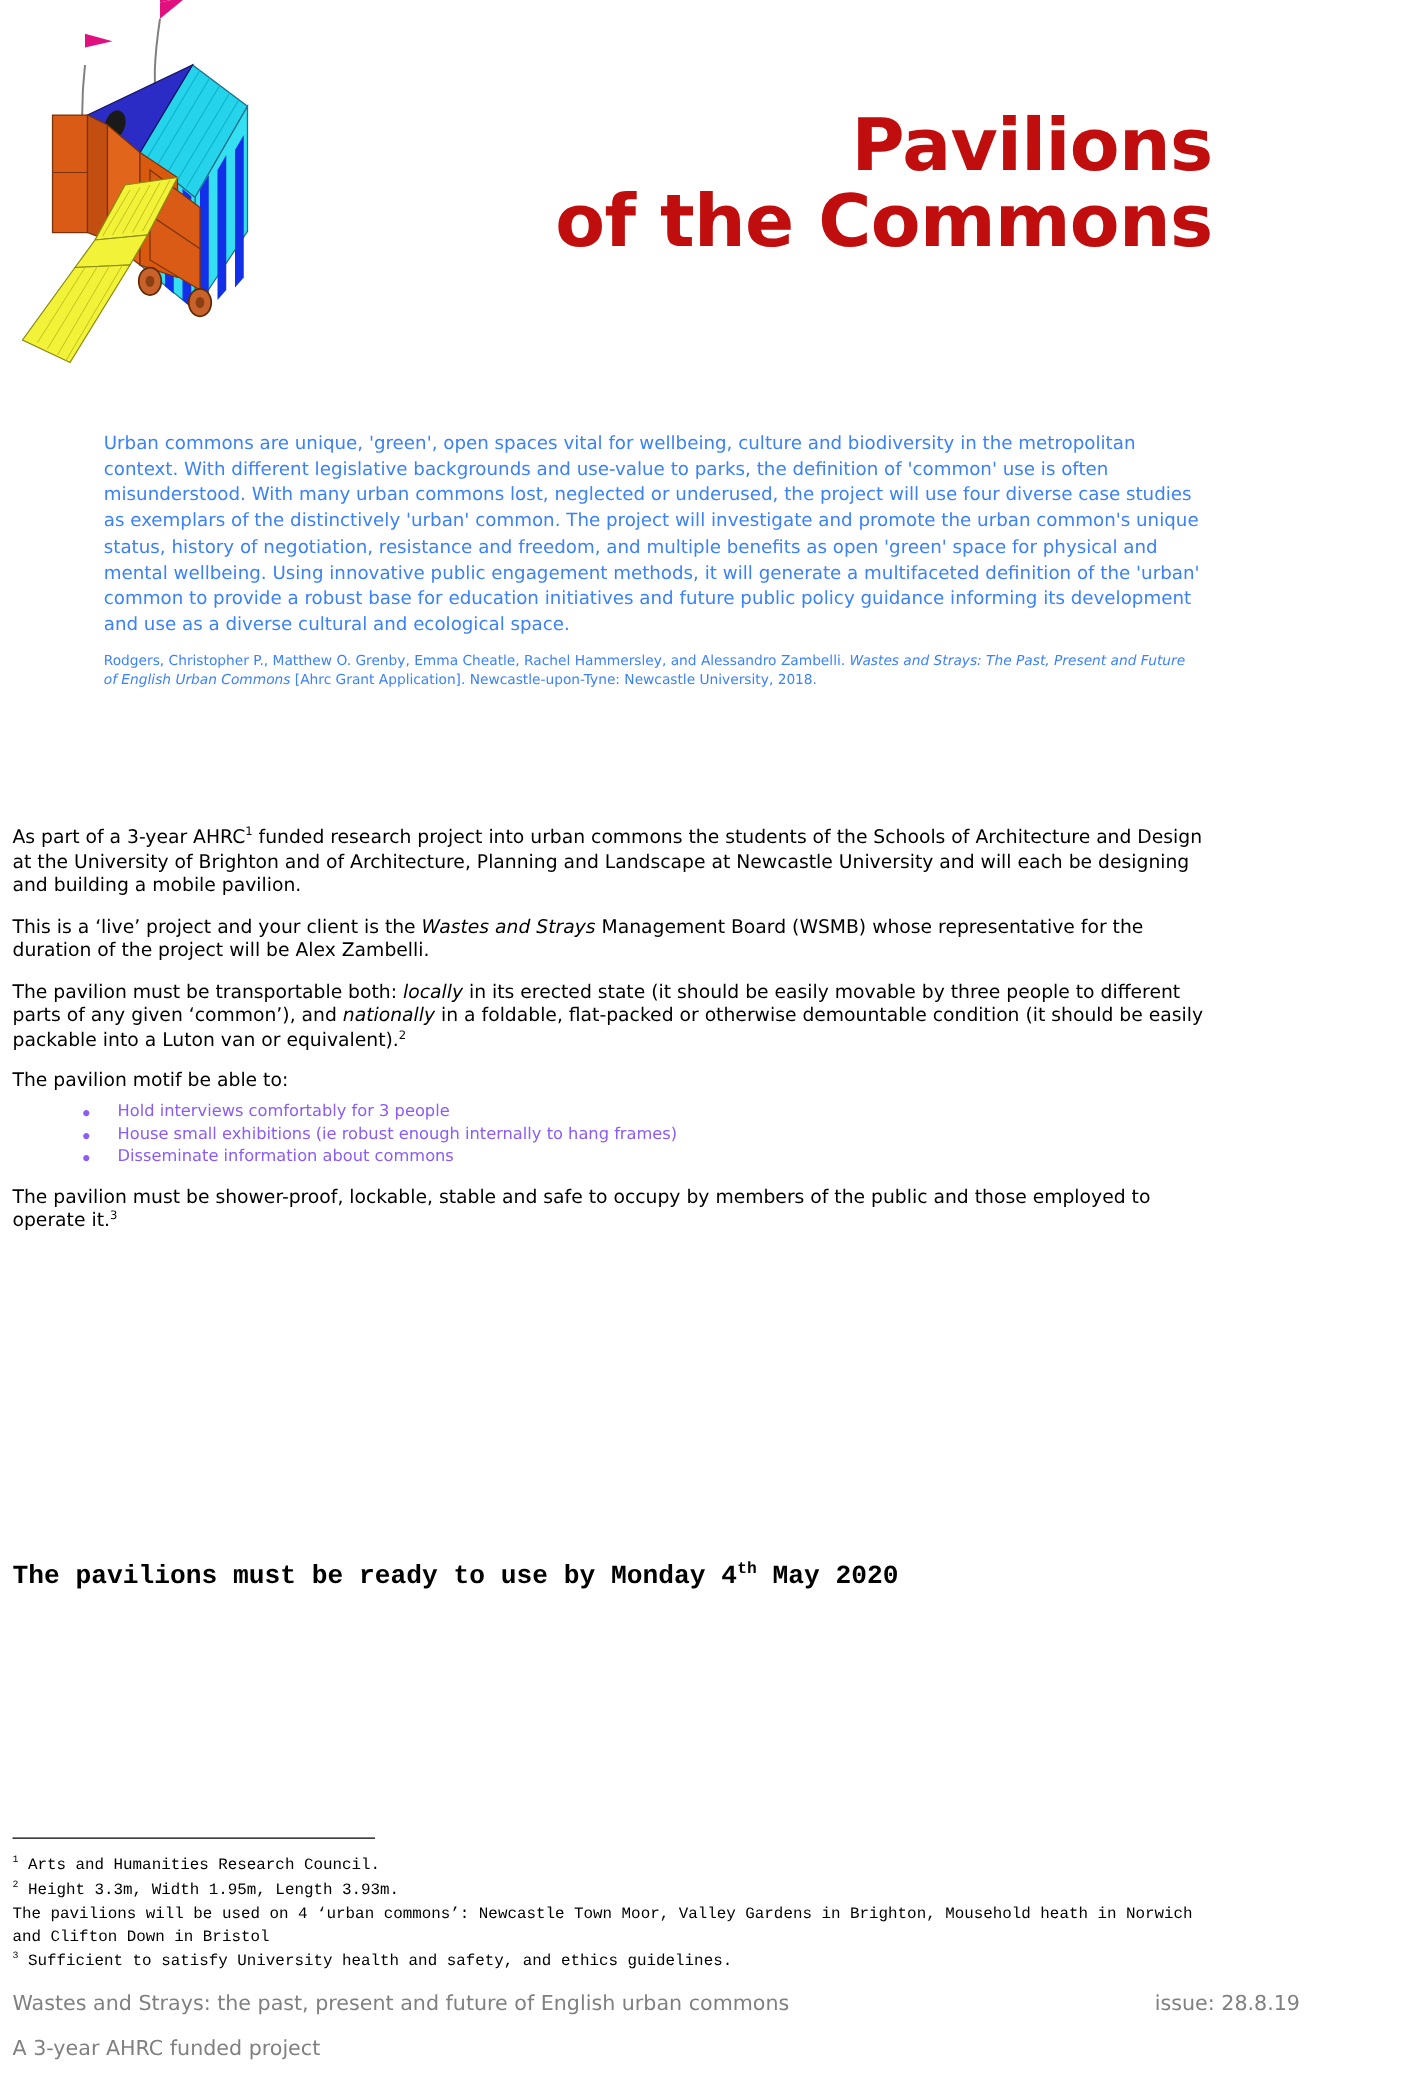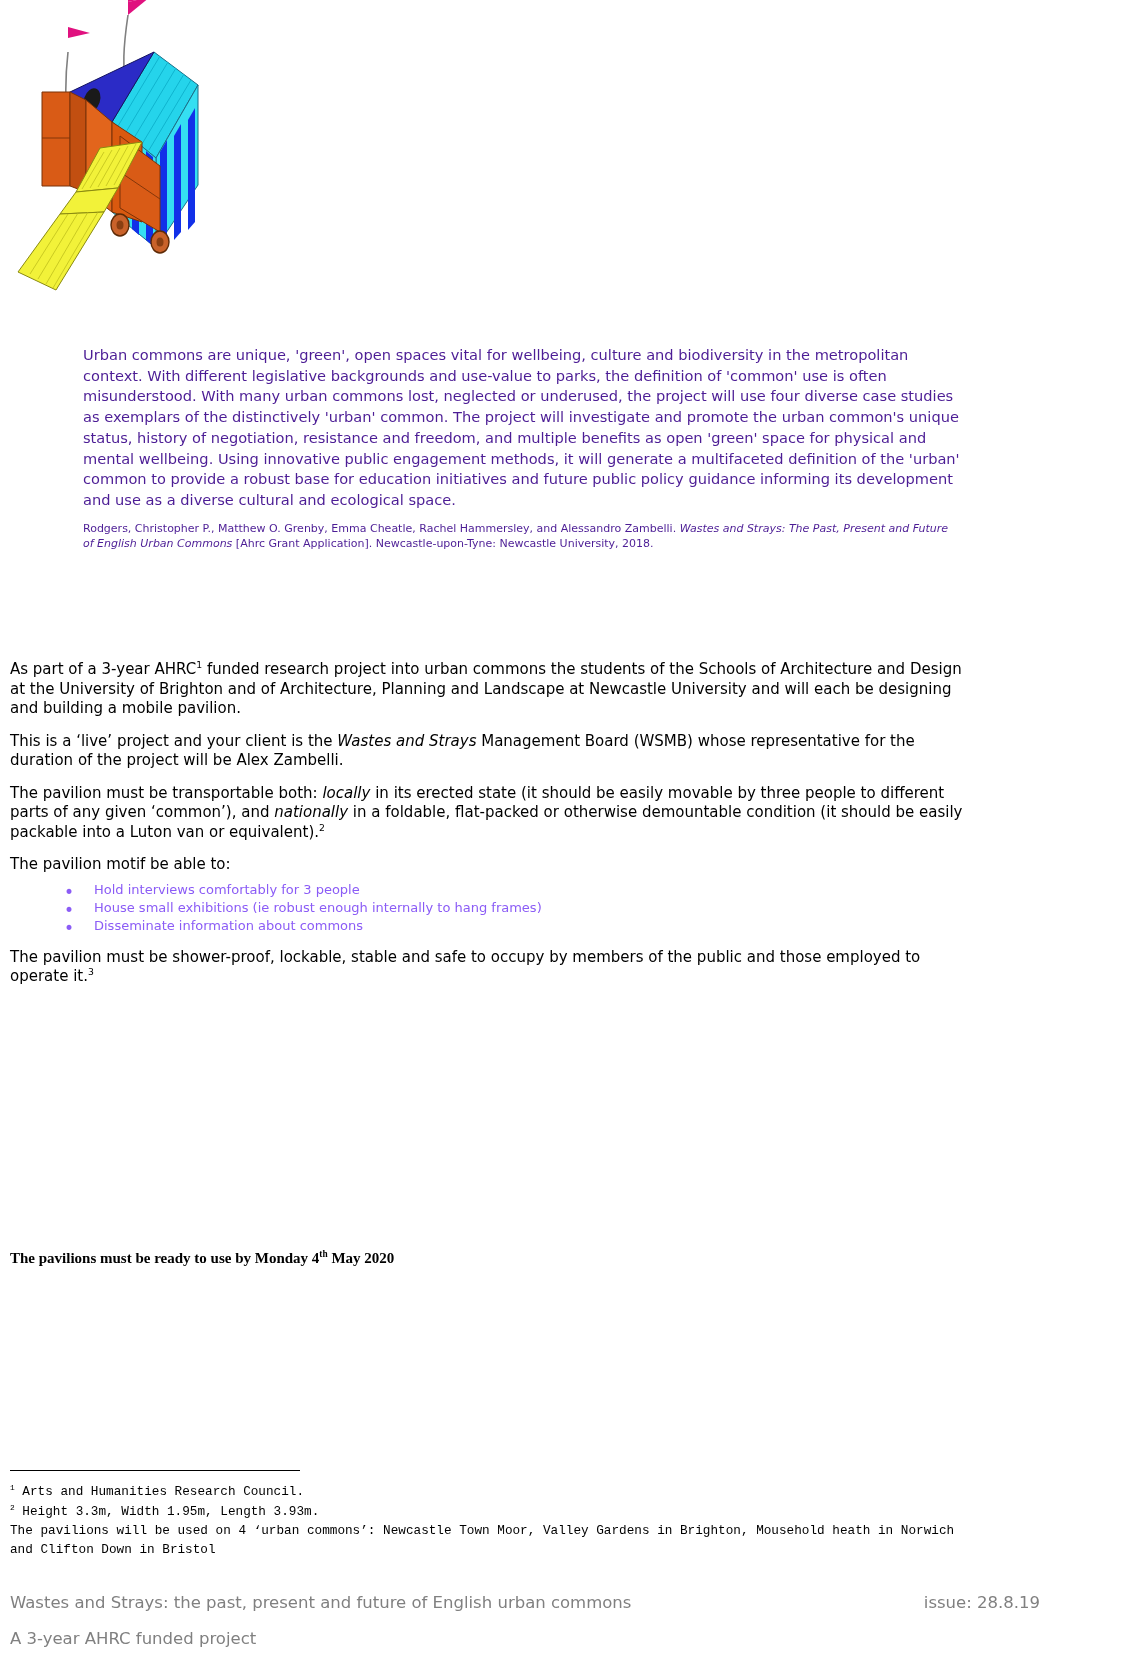--- a/index.html
+++ b/index.html
@@ -53,21 +53,21 @@
     position: absolute;
     left: 83px;
     top: 345px;
     width: 878px;
   }
   .abstract p {
     margin: 0 0 10px 0;
     font-family: "DejaVu Sans", sans-serif;
     font-size: 14.6px;
     line-height: 1.42;
-    color: #4c1d95;
+    color: #3b82f6;
   }
   .abstract p.cite {
     font-size: 11px;
     line-height: 1.38;
     margin-top: 4px;
     margin-bottom: 1px;
   }
   .abstract .it { font-style: italic; }
 
   
@@ -106,23 +106,23 @@
     position: absolute;
     left: 8px;
     top: -1px;
     font-size: 17px;
   }
 
   .deadline {
     position: absolute;
     left: 10px;
     top: 1250px;
-    font-family: Liberation Serif, serif;
+    font-family: Liberation Mono, monospace;
     font-weight: bold;
-    font-size: 15px;
+    font-size: 21px;
     color: #000;
   }
 
   
   .footnotes {
     position: absolute;
     left: 10px;
     top: 1470px;
     width: 960px;
   }
@@ -232,20 +232,24 @@
           <line x1="90" y1="212" x2="45" y2="288"></line>
         </g>
 
         <ellipse cx="152" cy="242" rx="9" ry="11" fill="#c9622a" stroke="#5e2a06" stroke-width="1.4"></ellipse>
         <ellipse cx="152" cy="242" rx="3.5" ry="4.5" fill="#8a3f12"></ellipse>
         <ellipse cx="112" cy="225" rx="9" ry="11" fill="#c9622a" stroke="#5e2a06" stroke-width="1.4"></ellipse>
         <ellipse cx="112" cy="225" rx="3.5" ry="4.5" fill="#8a3f12"></ellipse>
       </svg>
     </div>
 
+    <div class="title-block">
+      <div class="title-line">Pavilions</div>
+      <div class="title-line">of the Commons</div>
+    </div>
   </div>
 
   <div class="abstract">
     <p>Urban commons are unique, 'green', open spaces vital for wellbeing, culture and biodiversity in the metropolitan context. With different legislative backgrounds and use-value to parks, the definition of 'common' use is often misunderstood. With many urban commons lost, neglected or underused, the project will use four diverse case studies as exemplars of the distinctively 'urban' common. The project will investigate and promote the urban common's unique status, history of negotiation, resistance and freedom, and multiple benefits as open 'green' space for physical and mental wellbeing. Using innovative public engagement methods, it will generate a multifaceted definition of the 'urban' common to provide a robust base for education initiatives and future public policy guidance informing its development and use as a diverse cultural and ecological space.</p>
     <p class="cite"><span>Rodgers, Christopher P., Matthew O. Grenby, Emma Cheatle, Rachel Hammersley, and Alessandro Zambelli. </span><span class="it">Wastes and Strays: The Past, Present and Future of English Urban Commons</span><span> [Ahrc Grant Application]. Newcastle-upon-Tyne: Newcastle University, 2018.</span></p>
   </div>
 
   <div class="body-text">
     <p><span>As part of a 3-year AHRC</span><sup>1</sup><span> funded research project into urban commons the students of the Schools of Architecture and Design at the University of Brighton and of Architecture, Planning and Landscape at Newcastle University and will each be designing and building a mobile pavilion.</span></p>
 
@@ -264,20 +268,21 @@
     <p><span>The pavilion must be shower-proof, lockable, stable and safe to occupy by members of the public and those employed to operate it.</span><sup>3</sup></p>
   </div>
 
   <div class="deadline"><span>The pavilions must be ready to use by Monday 4</span><sup>th</sup><span> May 2020</span></div>
 
   <div class="footnotes">
     <div class="fn-rule"></div>
     <p><sup>1</sup><span> Arts and Humanities Research Council.</span></p>
     <p><sup>2</sup><span> Height 3.3m, Width 1.95m, Length 3.93m.</span></p>
     <p>The pavilions will be used on 4 ‘urban commons’: Newcastle Town Moor, Valley Gardens in Brighton, Mousehold heath in Norwich and Clifton Down in Bristol</p>
+    <p><sup>3</sup><span> Sufficient to satisfy University health and safety, and ethics guidelines.</span></p>
   </div>
 
   <div class="footer">
     <div class="footer-row">
       <div class="footer-left">Wastes and Strays: the past, present and future of English urban commons</div>
       <div class="footer-right">issue: 28.8.19</div>
     </div>
     <div class="footer-sub">A 3-year AHRC funded project</div>
   </div>
 

